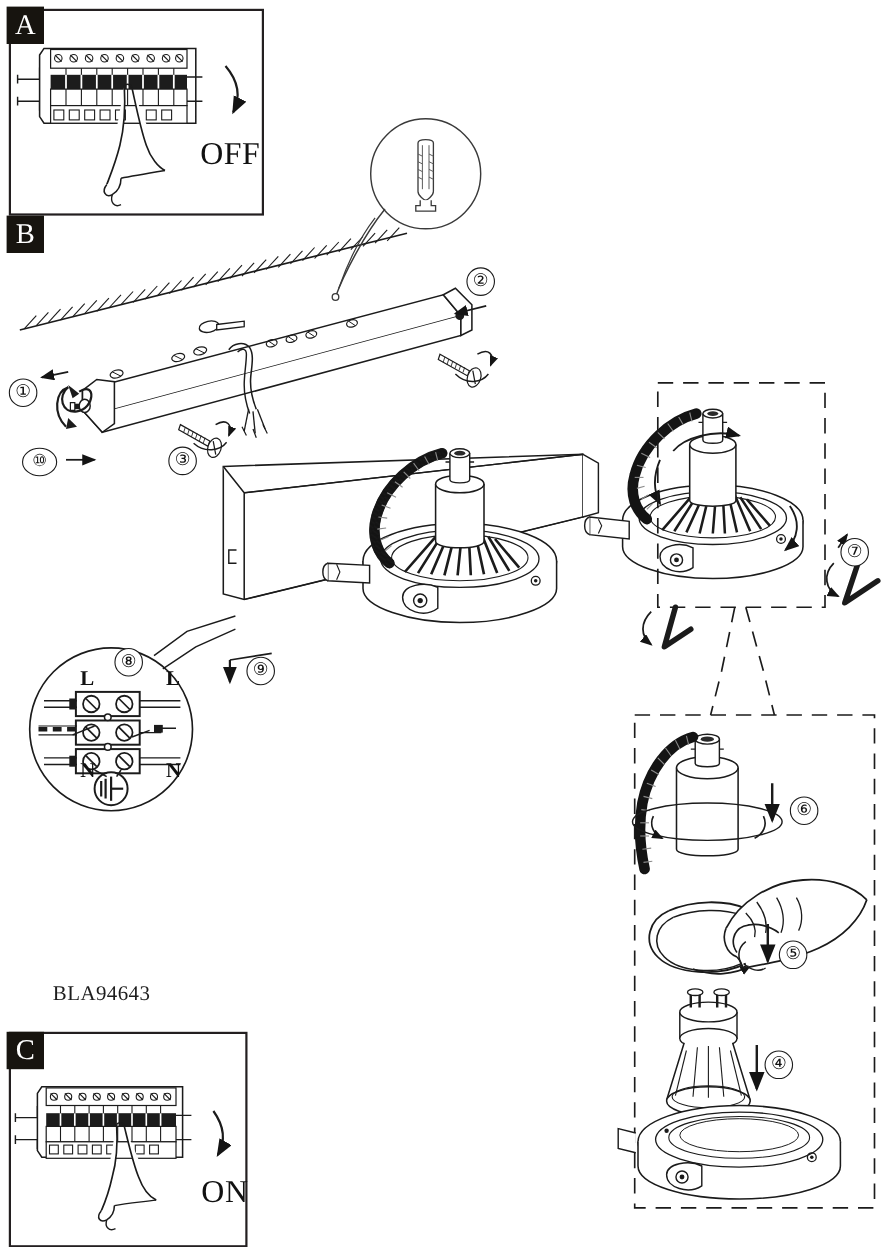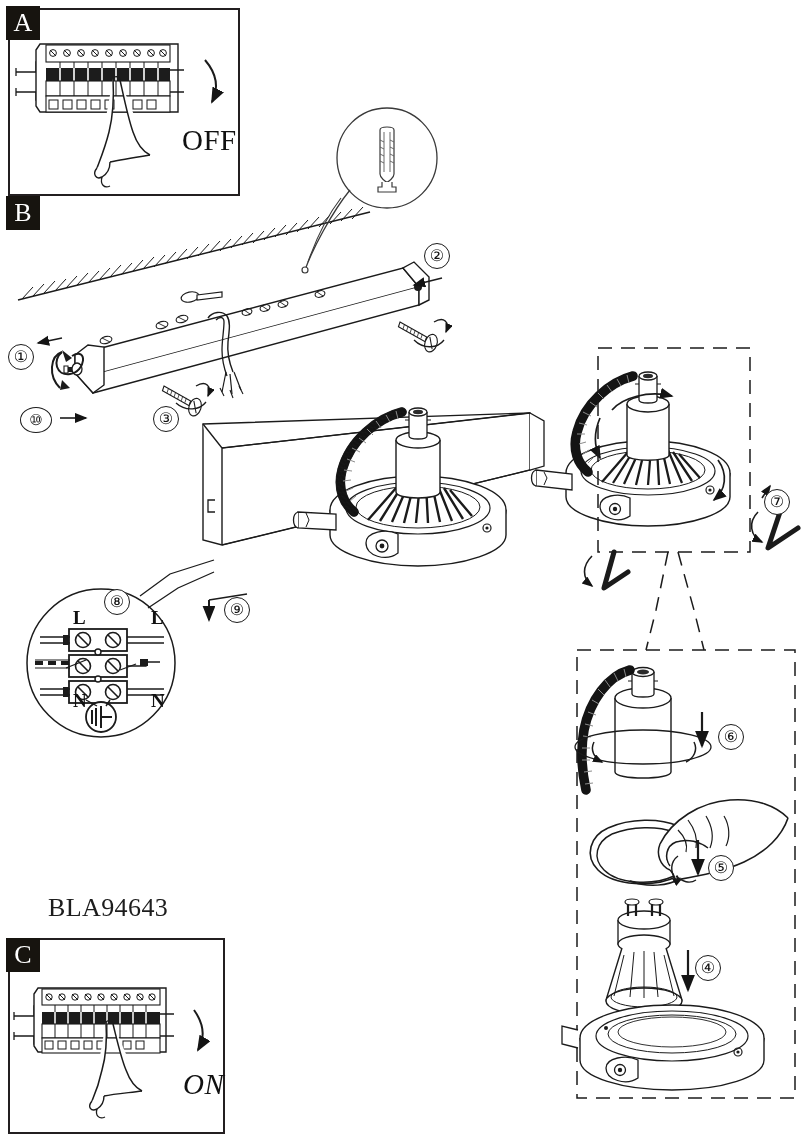--- a/index.html
+++ b/index.html
@@ -23,23 +23,23 @@
   }
   #badge-a{left:6px;top:6px;}
   #badge-b{left:6px;top:196px;}
   #badge-c{left:6px;top:938px;}
 
   .word{
     position:absolute;font-family:"Liberation Serif", serif;
     font-size:29px;color:#111;letter-spacing:.5px;z-index:30;
   }
   #label-off{left:182px;top:124px;}
-  #label-on{left:183px;top:1068px;font-style:italic;}
+  #label-on{left:183px;top:1068px;}
   #product-code{
-    position:absolute;left:48px;top:893px;font-size:26px;
+    position:absolute;left:48px;top:893px;font-size:19px;
     font-family:"Liberation Serif", serif;color:#1d1d1d;letter-spacing:.4px;z-index:30;
   }
 
   
   .stepnum{
     position:absolute;z-index:35;
     border:1.6px solid #1b1b1b;border-radius:50%;
     background:#fff;color:#111;
     display:flex;align-items:center;justify-content:center;
     font-family:"Liberation Serif", serif;font-size:16px;line-height:1;

